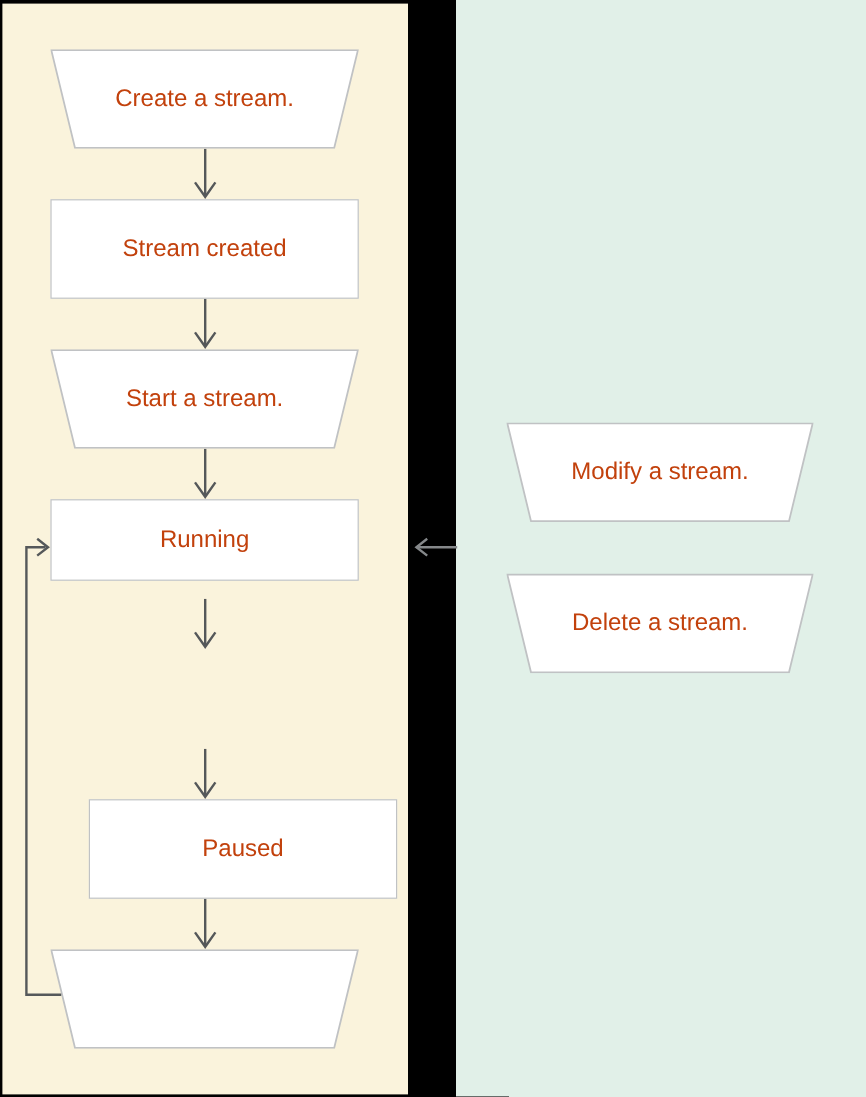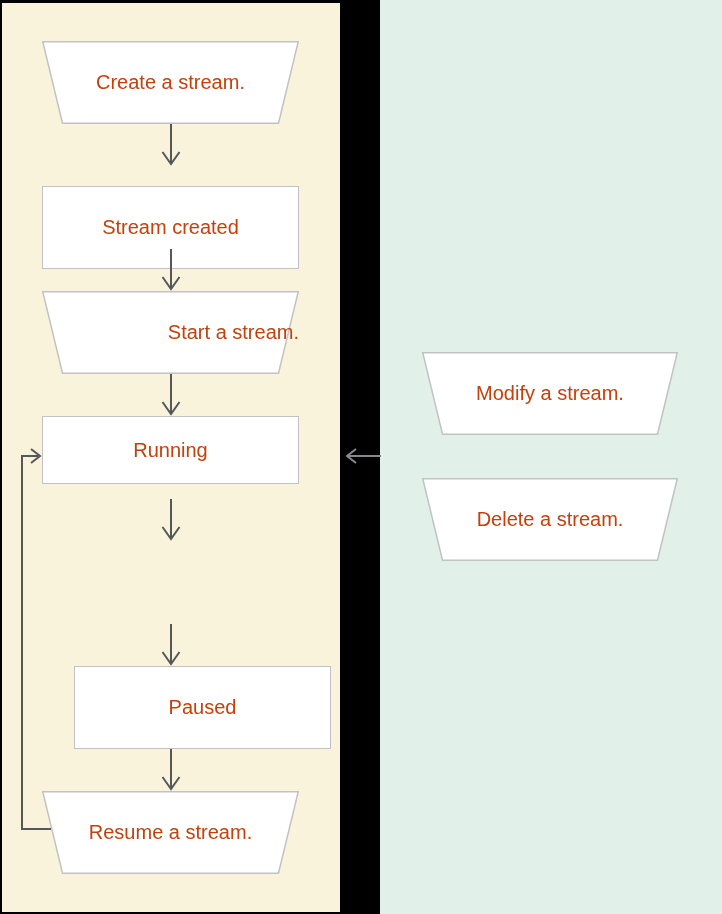--- a/index.html
+++ b/index.html
@@ -28,45 +28,44 @@
   <div class="panel left"></div>
   <div class="panel right"></div>
 
   <div class="node trap" style="left:42px;top:41px;width:257px;height:83px;">
     <svg class="shape" viewBox="0 0 257 83" preserveAspectRatio="none">
       <polygon points="0.75,0.75 256.25,0.75 236.5,82.25 20.5,82.25" fill="#ffffff" stroke="#c0c2c4" stroke-width="1.5"></polygon>
     </svg>
     <span class="label">Create a stream.</span>
   </div>
 
-  <div class="node rect" style="left:42px;top:166px;width:257px;height:83px;margin-top:20px;">
+  <div class="node rect" style="left:42px;top:166px;width:257px;height:83px;">
     <span class="label">Stream created</span>
   </div>
 
-  <div class="node trap" style="left:42px;top:291px;width:257px;height:83px;justify-content:flex-end;">
+  <div class="node trap" style="left:42px;top:291px;width:257px;height:83px;">
     <svg class="shape" viewBox="0 0 257 83" preserveAspectRatio="none">
       <polygon points="0.75,0.75 256.25,0.75 236.5,82.25 20.5,82.25" fill="#ffffff" stroke="#c0c2c4" stroke-width="1.5"></polygon>
     </svg>
     <span class="label">Start a stream.</span>
   </div>
 
   <div class="node rect" style="left:42px;top:416px;width:257px;height:68px;">
     <span class="label">Running</span>
   </div>
 
 
   <div class="node rect" style="left:42px;top:666px;width:257px;height:83px;margin-left:32px;">
     <span class="label">Paused</span>
   </div>
 
   <div class="node trap" style="left:42px;top:791px;width:257px;height:83px;">
     <svg class="shape" viewBox="0 0 257 83" preserveAspectRatio="none">
       <polygon points="0.75,0.75 256.25,0.75 236.5,82.25 20.5,82.25" fill="#ffffff" stroke="#c0c2c4" stroke-width="1.5"></polygon>
     </svg>
-    <span class="label">Resume a stream.</span>
   </div>
 
   <div class="node trap" style="left:422px;top:352px;width:256px;height:83px;text-align:right;">
     <svg class="shape" viewBox="0 0 256 83" preserveAspectRatio="none">
       <polygon points="0.75,0.75 255.25,0.75 235.5,82.25 20.5,82.25" fill="#ffffff" stroke="#c0c2c4" stroke-width="1.5"></polygon>
     </svg>
     <span class="label">Modify a stream.</span>
   </div>
 
   <div class="node trap" style="left:422px;top:478px;width:256px;height:83px;">

